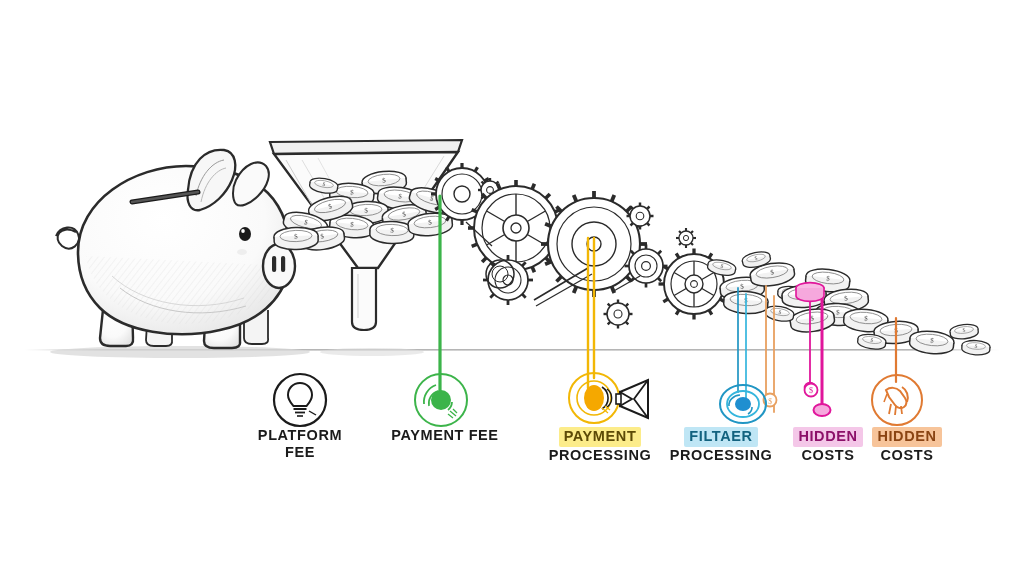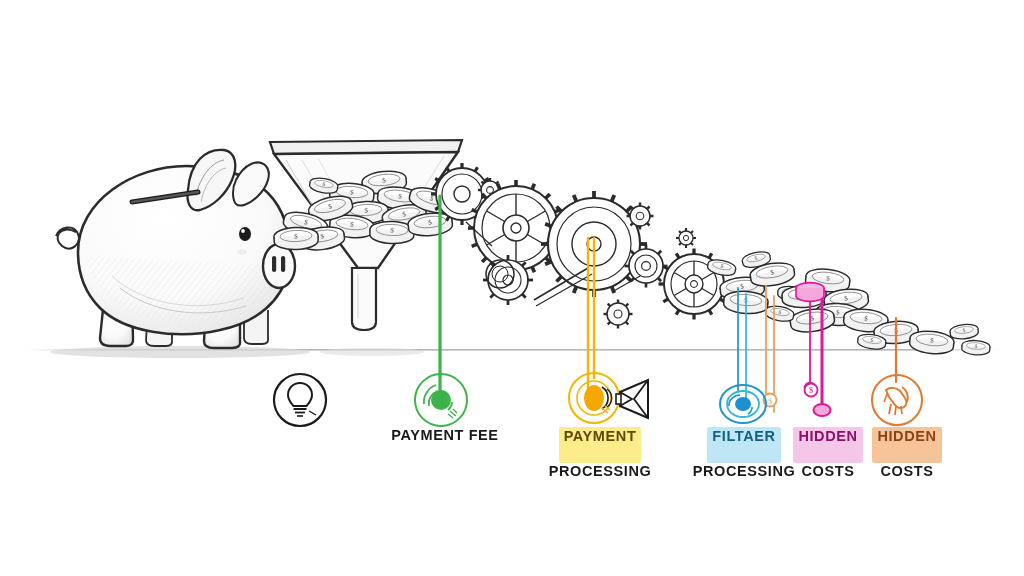--- a/index.html
+++ b/index.html
@@ -29,21 +29,21 @@
   .label-line {
     display: block;
     font-size: 14.5px;
     font-weight: 700;
     letter-spacing: 0.6px;
     color: #1b1b1b;
     white-space: nowrap;
   }
   .label-line.hl {
     display: inline-block;
-    padding: 1px 5px 18px 5px;
+    padding: 1px 5px 2px 5px;
     border-radius: 2px;
   }
 
   
   .icon-wrap {
     position: absolute;
   }
   .icon-svg { display:block; overflow: visible; }
 </style>
 </head>
@@ -500,31 +500,35 @@
       <circle cx="28" cy="28" r="25" fill="none" stroke="#e07a32" stroke-width="2"></circle>
       <path d="M17,18 C21,15 27,15 31,19 L36,26 C38,29 38,33 35,35 C32,37 28,36 26,33 L20,25 Z" fill="none" stroke="#e07a32" stroke-width="2"></path>
       <path d="M33,15 C38,18 40,24 38,30" fill="none" stroke="#e07a32" stroke-width="2"></path>
       <path d="M22,32 L20,42" fill="none" stroke="#e07a32" stroke-width="1.8"></path>
       <path d="M27,34 L26,43" fill="none" stroke="#e07a32" stroke-width="1.8"></path>
       <path d="M32,34 L33,42" fill="none" stroke="#e07a32" stroke-width="1.8"></path>
       <path d="M18,22 L15,30" fill="none" stroke="#e07a32" stroke-width="1.6"></path>
     </svg>
   </div>
 
+  <div class="label-group" style="left:240px; top:427px; width:120px;">
+    <span class="label-line">PLATFORM</span>
+    <span class="label-line">FEE</span>
+  </div>
 
   <div class="label-group" style="left:381px; top:427px; width:128px;">
     <span class="label-line">PAYMENT FEE</span>
   </div>
 
   <div class="label-group" style="left:538px; top:427px; width:124px;">
     <span class="label-line hl" style="background:#fcec8a; color:#5c4a07;">PAYMENT</span>
     <span class="label-line">PROCESSING</span>
   </div>
 
-  <div class="label-group" style="left:687px; top:427px; width:114px;">
+  <div class="label-group" style="left:664px; top:427px; width:114px;">
     <span class="label-line hl" style="background:#bfe6f5; color:#12627f;">FILTAER</span>
     <span class="label-line">PROCESSING</span>
   </div>
 
   <div class="label-group" style="left:790px; top:427px; width:76px;">
     <span class="label-line hl" style="background:#f4c7e8; color:#8c1069;">HIDDEN</span>
     <span class="label-line">COSTS</span>
   </div>
 
   <div class="label-group" style="left:869px; top:427px; width:76px;">

